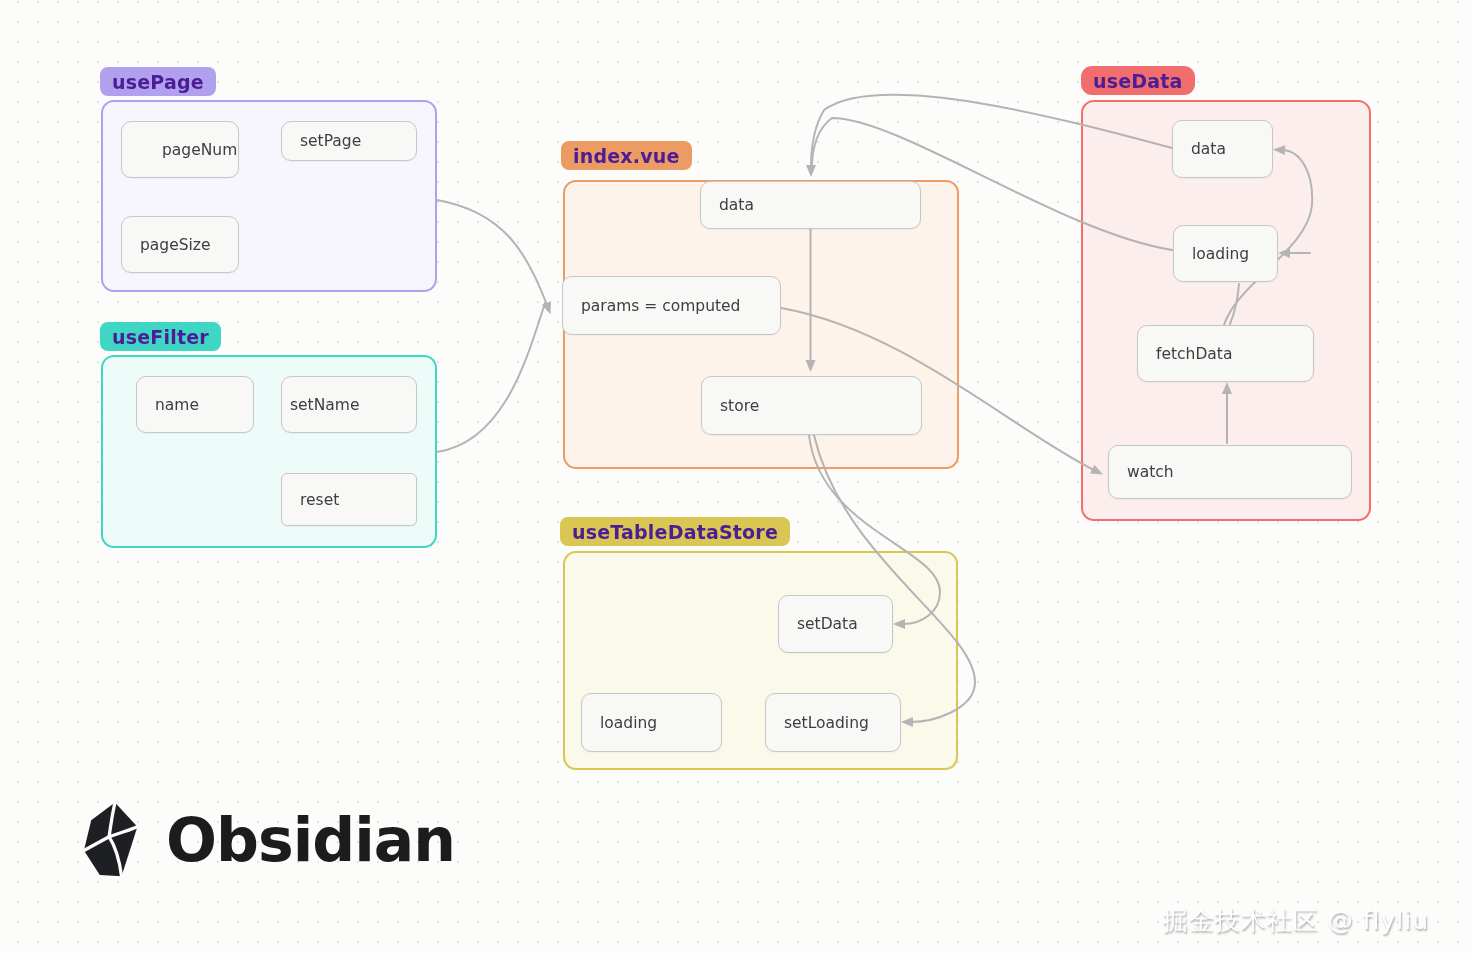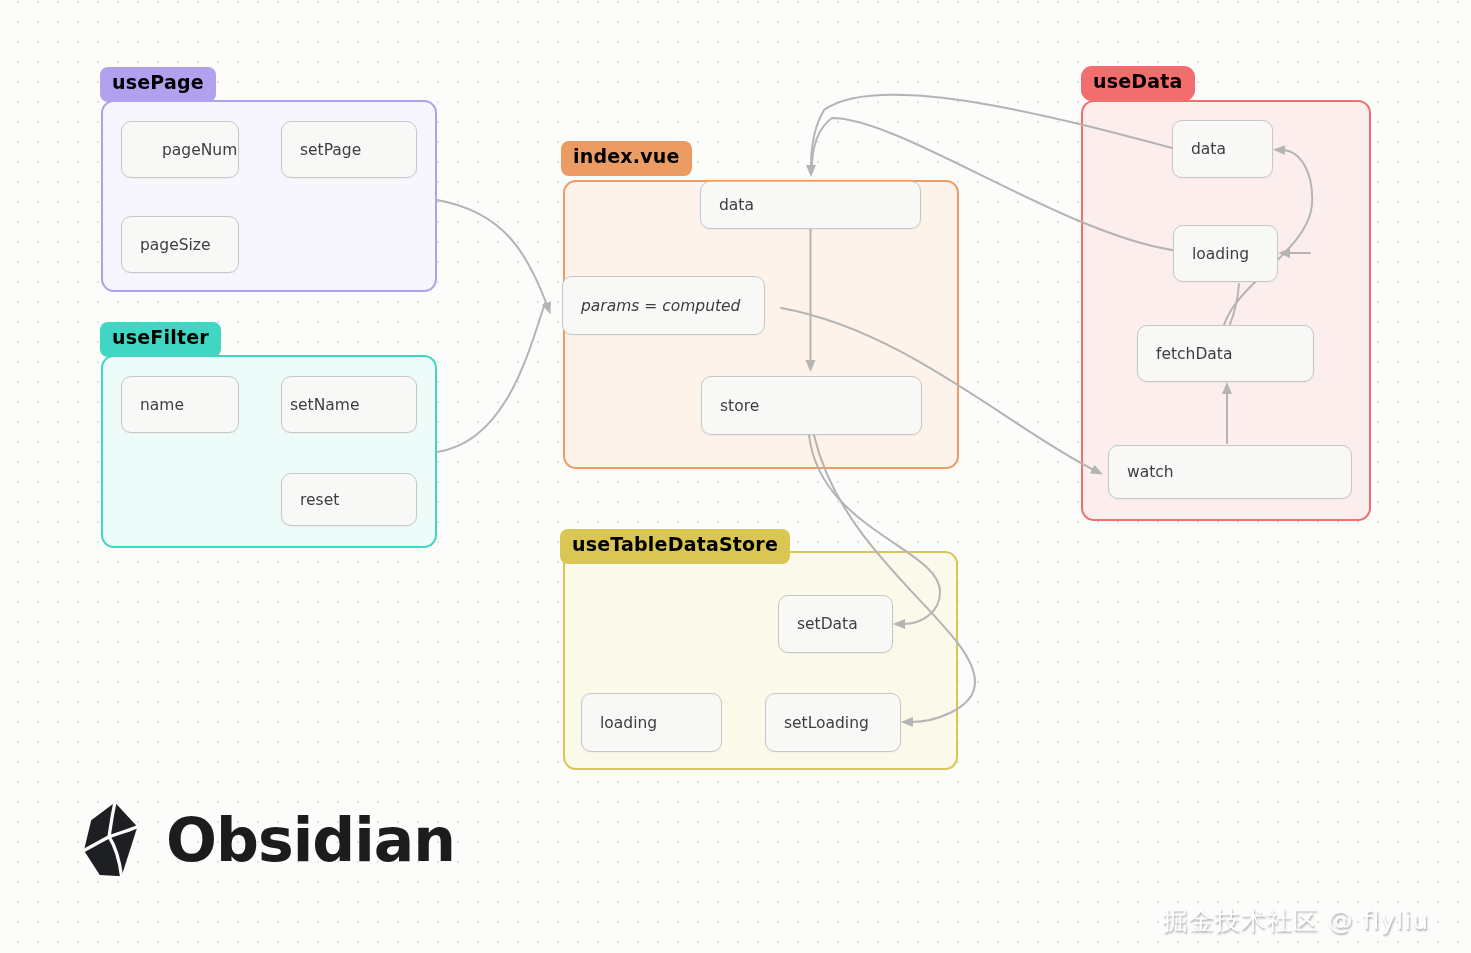--- a/index.html
+++ b/index.html
@@ -19,25 +19,25 @@
   .group{
     position:absolute;
     border:2px solid;
     border-radius:13px;
     box-sizing:border-box;
     z-index:1;
   }
   .badge{
     position:absolute;
     z-index:4;
-    color:#000000;
+    color:#4c1d95;
     font-weight:bold;
     font-size:19px;
     line-height:28px;
-    padding:1px 12px 6px 12px;
+    padding:1px 12px 0 12px;
     border-radius:8px;
     letter-spacing:0.2px;
   }
   .edges{
     position:absolute;left:0;top:0;z-index:2;
   }
   .node{
     position:absolute;
     z-index:3;
     background:#f8f8f7;
@@ -107,33 +107,33 @@
       <path d="M1224,325 C1238,282 1308,250 1312,205 C1314,172 1300,151 1283,150" marker-end="url(#arw)"></path>
       <path d="M1230,324 C1235,312 1238,297 1239,284"></path>
       <path d="M1310,253 L1288,253" marker-end="url(#arw)"></path>
       <path d="M1227,443 L1227,392" marker-end="url(#arw)"></path>
     </g>
   </svg>
 
   <div class="badge b-usepage" style="left:100px;top:67px;">usePage</div>
   <div class="badge b-usefilter" style="left:100px;top:322px;">useFilter</div>
   <div class="badge b-indexvue" style="left:561px;top:141px;">index.vue</div>
-  <div class="badge b-tds" style="left:560px;top:517px;margin-top:12px;">useTableDataStore</div>
+  <div class="badge b-tds" style="left:560px;top:517px;">useTableDataStore</div>
   <div class="badge b-usedata" style="left:1081px;top:66px;border-radius:11px;">useData</div>
 
   <div class="node" style="left:121px;top:121px;width:118px;height:57px;padding-left:40px;">pageNum</div>
-  <div class="node" style="left:281px;top:121px;width:136px;height:57px;">setPage</div>
+  <div class="node" style="left:281px;top:121px;width:136px;height:40px;">setPage</div>
   <div class="node" style="left:121px;top:216px;width:118px;height:57px;">pageSize</div>
 
-  <div class="node" style="left:121px;top:376px;width:118px;height:57px;">name</div>
+  <div class="node" style="left:136px;top:376px;width:118px;height:57px;">name</div>
   <div class="node" style="left:281px;top:376px;width:136px;height:57px;padding-left:8px;">setName</div>
-  <div class="node" style="left:281px;top:473px;width:136px;height:53px;">reset</div>
+  <div class="node" style="left:281px;top:473px;width:136px;height:53px;border-radius:6px;">reset</div>
 
   <div class="node" style="left:700px;top:181px;width:221px;height:48px;">data</div>
-  <div class="node" style="left:562px;top:276px;width:203px;height:59px;font-style:italic;">params = computed</div>
+  <div class="node" style="left:562px;top:276px;width:219px;height:59px;">params = computed</div>
   <div class="node" style="left:701px;top:376px;width:221px;height:59px;">store</div>
 
   <div class="node" style="left:778px;top:595px;width:115px;height:58px;">setData</div>
   <div class="node" style="left:581px;top:693px;width:141px;height:59px;">loading</div>
   <div class="node" style="left:765px;top:693px;width:136px;height:59px;">setLoading</div>
 
   <div class="node" style="left:1172px;top:120px;width:101px;height:58px;">data</div>
   <div class="node" style="left:1173px;top:225px;width:105px;height:57px;">loading</div>
   <div class="node" style="left:1137px;top:325px;width:177px;height:57px;">fetchData</div>
   <div class="node" style="left:1108px;top:445px;width:244px;height:54px;">watch</div>

